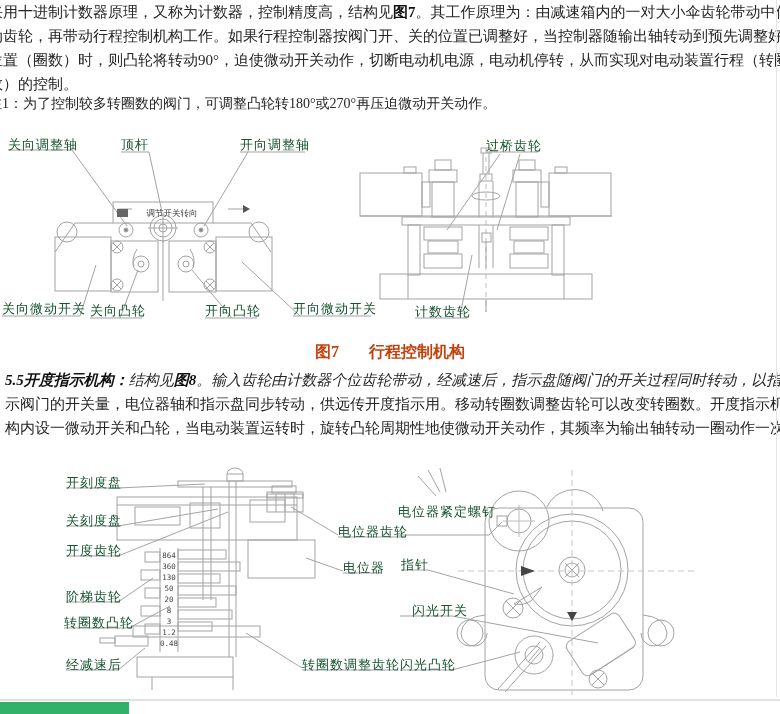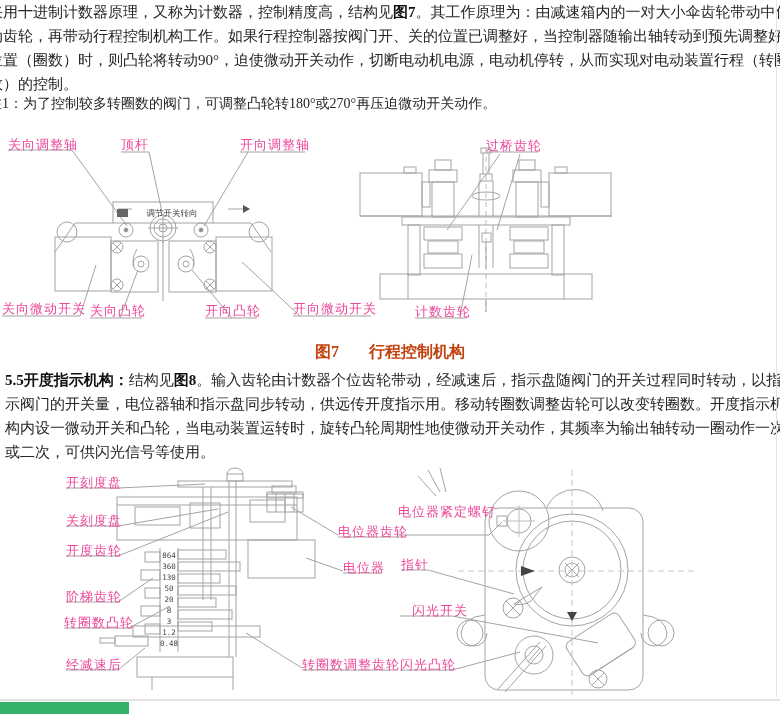--- a/index.html
+++ b/index.html
@@ -3,21 +3,21 @@
 <meta charset="utf-8">
 <style>
   html,body{margin:0;padding:0;background:#fff;}
   .page{position:relative;width:780px;height:714px;background:#fff;overflow:hidden;
         font-family:"Liberation Serif","DejaVu Serif",serif;color:#222;}
   .tline{position:absolute;white-space:nowrap;font-size:15px;line-height:20px;color:#252525;}
   .tline b{color:#111;}
   .caption{position:absolute;top:342px;left:0;width:780px;text-align:center;
            font-size:16px;font-weight:bold;color:#c2410c;white-space:nowrap;}
   .caption .gap{display:inline-block;width:30px;}
-  .dlabel{position:absolute;white-space:nowrap;font-size:13px;letter-spacing:1px;color:#ec4899;}
+  .dlabel{position:absolute;white-space:nowrap;font-size:13px;letter-spacing:1px;color:#14532d;}
   svg.art{position:absolute;left:0;top:0;pointer-events:none;}
   .vline-right{position:absolute;top:0;right:3px;width:1px;height:697px;background:#e4e4e4;}
   .sep{position:absolute;left:0;top:699px;width:780px;height:2px;background:#e2e2e2;}
   .footer-bar{position:absolute;left:0;top:702px;width:129px;height:12px;}
   .ratio-text{font-family:"DejaVu Sans Mono",monospace;}
 </style>
 </head>
 <body>
 
 <div class="page">
@@ -252,24 +252,23 @@
   <div class="dlabel" style="left:90px;top:302px;">关向凸轮</div>
   <div class="dlabel" style="left:205px;top:302px;">开向凸轮</div>
   <div class="dlabel" style="left:293px;top:300px;">开向微动开关</div>
   <div class="dlabel" style="left:486px;top:137px;">过桥齿轮</div>
   <div class="dlabel" style="left:415px;top:303px;">计数齿轮</div>
 
   <div class="caption">
     <span>图7</span><span class="gap"></span><span>行程控制机构</span>
   </div>
 
-  <div class="tline" style="top:370px;left:5px;"><b>5.5开度指示机构：</b><span>结构见</span><b>图8</b><span>。输入齿轮由计数器个位齿轮带动，经减速后，指示盘随阀门的开关过程同时转动，以指</span></div>
+  <div class="tline" style="top:370px;left:5px;font-style:italic;"><b>5.5开度指示机构：</b><span>结构见</span><b>图8</b><span>。输入齿轮由计数器个位齿轮带动，经减速后，指示盘随阀门的开关过程同时转动，以指</span></div>
   <div class="tline" style="top:394px;left:5px;">示阀门的开关量，电位器轴和指示盘同步转动，供远传开度指示用。移动转圈数调整齿轮可以改变转圈数。开度指示机</div>
   <div class="tline" style="top:418px;left:5px;">构内设一微动开关和凸轮，当电动装置运转时，旋转凸轮周期性地使微动开关动作，其频率为输出轴转动一圈动作一次</div>
-  <div class="tline" style="top:442px;left:5px;">或二次，可供闪光信号等使用。</div>
 
   <div class="dlabel" style="left:66px;top:474px;">开刻度盘</div>
   <div class="dlabel" style="left:66px;top:512px;">关刻度盘</div>
   <div class="dlabel" style="left:66px;top:542px;">开度齿轮</div>
   <div class="dlabel" style="left:66px;top:588px;">阶梯齿轮</div>
   <div class="dlabel" style="left:64px;top:614px;">转圈数凸轮</div>
   <div class="dlabel" style="left:66px;top:656px;">经减速后</div>
   <div class="dlabel" style="left:338px;top:523px;">电位器齿轮</div>
   <div class="dlabel" style="left:343px;top:559px;">电位器</div>
   <div class="dlabel" style="left:302px;top:656px;">转圈数调整齿轮</div>

